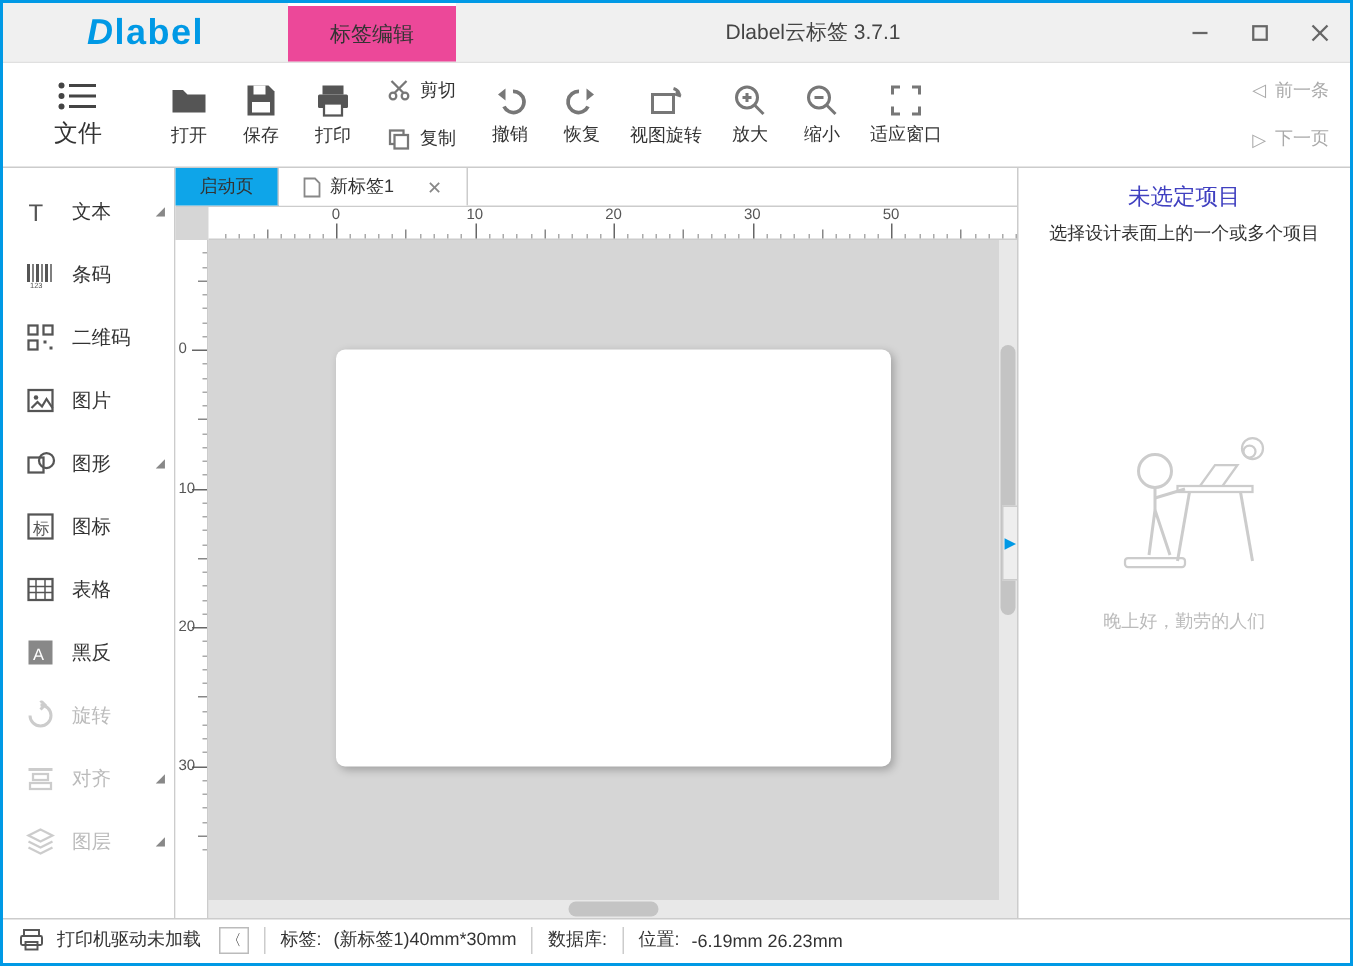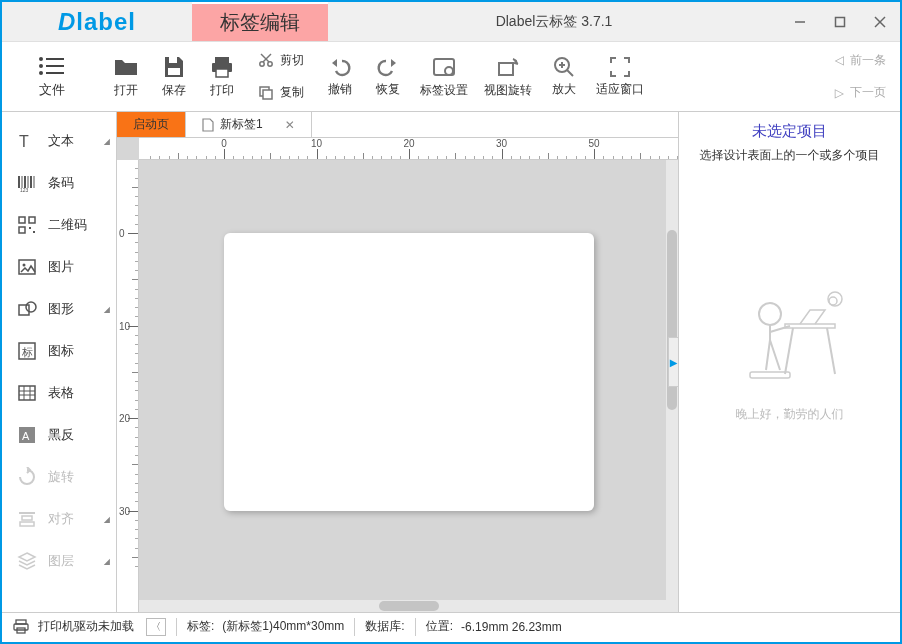--- a/index.html
+++ b/index.html
@@ -1,46 +1,46 @@
 <!DOCTYPE html>
 <html><head>
 <meta charset="utf-8">
 <style>
 * { box-sizing: border-box; margin: 0; padding: 0; font-family: "Microsoft YaHei", "Segoe UI", sans-serif; }
 body { width: 902px; height: 644px; overflow: hidden; background: #fff; border: 2px solid #0099e5; position: relative; }
 .titlebar { height: 40px; display: flex; align-items: stretch; border-bottom: 1px solid #e0e0e0; background: #f0f0f0; }
 .logo { width: 190px; display: flex; align-items: center; justify-content: center; font-size: 24px; font-weight: bold; color: #0099e5; background: #f0f0f0; letter-spacing: 1px; }
 .logo .d1 { font-style: italic; }
-.tabhdr { background: #fca5a5; padding: 0 28px; display: flex; align-items: center; font-size: 20px; color: #333; border-top: 2px solid #fff; }
+.tabhdr { background: #ec4899; padding: 0 28px; display: flex; align-items: center; font-size: 14px; color: #333; border-top: 2px solid #fff; }
 .titletext { flex: 1; display: flex; align-items: center; justify-content: center; font-size: 14px; color: #444; background: #f0f0f0; }
 .winbtns { display: flex; align-items: center; background: #f0f0f0; }
 .winbtn { width: 40px; height: 40px; display: flex; align-items: center; justify-content: center; color: #666; font-size: 14px; cursor: pointer; }
 .winbtn svg { width: 12px; height: 12px; }
 .toolbar { height: 70px; display: flex; align-items: stretch; border-bottom: 1px solid #ccc; background: #fff; }
 .filebtn { width: 100px; display: flex; flex-direction: column; align-items: center; justify-content: center; gap: 4px; }
 .filebtn .icon { color: #333; }
-.filebtn .lbl { font-size: 13px; color: #333; }
+.filebtn .lbl { font-size: 16px; color: #333; }
 .tgroup { display: flex; flex-direction:column; justify-content: space-around; padding: 2px 4px; }
 .tcol { display: flex; flex-direction: column; align-items: center; justify-content: center; padding: 2px 8px; gap: 2px; min-width: 48px; }
 .tcol .icon, .trow .icon { color: #555; }
 .tcol .lbl { font-size: 12px; color: #333; white-space: nowrap; }
 .trow { display: flex; align-items: center; gap: 6px; padding: 0 8px; height: 30px; font-size: 12px; color: #333; }
 .spacer { flex: 1; }
 .pager { display:flex; flex-direction:column; justify-content:space-around; padding:2px 6px; }
 .pager .trow { color:#aaa; }
 .main { display: flex; height: 500px; }
 .sidetools { width: 115px; border-right: 1px solid #ccc; background: #fff; display: flex; flex-direction: column; padding-top: 8px; overflow:hidden; }
 .sitem { display: flex; align-items: center; gap: 10px; padding: 10px 14px; font-size: 13px; color: #333; cursor: pointer; position: relative; }
 .sitem.disabled { color: #bbb; }
 .sitem .icon { width: 22px; height: 22px; display: flex; align-items: center; justify-content: center; color: #555; }
 .sitem.disabled .icon { color: #ccc; }
 .sitem .chev { position: absolute; right: 6px; top: 50%; transform: translateY(-50%); font-size: 8px; color: #888; }
 .canvaswrap { flex: 1; display: flex; flex-direction: column; background: #d6d6d6; position:relative; }
 .doctabs { height: 26px; display: flex; align-items: stretch; background: #fff; border-bottom: 1px solid #ccc; }
-.doctab { display: flex; align-items: center; gap: 6px; padding: 0 16px; font-size: 12px; color: #333; border-right: 1px solid #ccc; background: #f97316; cursor: pointer; }
+.doctab { display: flex; align-items: center; gap: 6px; padding: 0 16px; font-size: 12px; color: #333; border-right: 1px solid #ccc; background: #0ea5e9; cursor: pointer; }
 .doctab.active { background: #fff; }
 .doctab .close { margin-left: 16px; color: #888; font-size: 12px; }
 .ruler-h { height: 22px; background: #fff; margin-left: 22px; position: relative; font-size: 10px; color: #555; border-bottom:1px solid #ccc;}
 .ruler-h .tick { position: absolute; top: 0; text-align:center; transform:translateX(-50%); }
 .ruler-h .bigline { position:absolute; bottom:0; width:1px; height:10px; background:#666; }
 .ruler-h .midline { position:absolute; bottom:0; width:1px; height:6px; background:#888; }
 .ruler-h .smallline { position:absolute; bottom:0; width:1px; height:3px; background:#aaa; }
 .canvasrow { flex: 1; display: flex; position:relative; }
 .ruler-v { width: 22px; background: #fff; position: relative; font-size: 10px; color: #555; border-right:1px solid #ccc; }
 .ruler-v .tick { position: absolute; left: 2px; transform: translateY(-50%); writing-mode: horizontal-tb; }
@@ -179,47 +179,48 @@
           <path d="M10 6a7 7 0 1 0 6 10" fill="none" stroke="#777" stroke-width="2.5"></path>
           <path d="M20 8l-5-4v8z" fill="#777"></path>
         </svg>
       </span>
     <span class="lbl">恢复</span>
   </div>
 
   <div class="tcol">
     <span class="icon">
         <svg width="26" height="26" viewBox="0 0 26 26">
-          <rect x="3" y="5" width="20" height="16" rx="2" fill="none" stroke="#777" stroke-width="2"></rect>
-          <circle cx="18" cy="17" r="4" fill="none" stroke="#777" stroke-width="2"></circle>
-        </svg>
-      </span>
-    <span class="lbl">标签设置</span>
-  </div>
-  <div class="tcol">
-    <span class="icon">
-        <svg width="26" height="26" viewBox="0 0 26 26">
           <rect x="4" y="9" width="14" height="12" fill="none" stroke="#777" stroke-width="2"></rect>
           <path d="M18 5a6 6 0 0 1 4 4" fill="none" stroke="#777" stroke-width="2"></path>
           <path d="M23 10l-3-1 1-3" fill="none" stroke="#777" stroke-width="2"></path>
         </svg>
       </span>
     <span class="lbl">视图旋转</span>
   </div>
 
   <div class="tcol">
     <span class="icon">
         <svg width="24" height="24" viewBox="0 0 24 24">
           <circle cx="10" cy="10" r="7" fill="none" stroke="#777" stroke-width="2"></circle>
           <line x1="15" y1="15" x2="21" y2="21" stroke="#777" stroke-width="2"></line>
           <line x1="7" y1="10" x2="13" y2="10" stroke="#777" stroke-width="2"></line>
           <line x1="10" y1="7" x2="10" y2="13" stroke="#777" stroke-width="2"></line>
         </svg>
       </span>
     <span class="lbl">放大</span>
+  </div>
+  <div class="tcol">
+    <span class="icon">
+        <svg width="24" height="24" viewBox="0 0 24 24">
+          <circle cx="10" cy="10" r="7" fill="none" stroke="#777" stroke-width="2"></circle>
+          <line x1="15" y1="15" x2="21" y2="21" stroke="#777" stroke-width="2"></line>
+          <line x1="7" y1="10" x2="13" y2="10" stroke="#777" stroke-width="2"></line>
+        </svg>
+      </span>
+    <span class="lbl">缩小</span>
   </div>
   <div class="tcol">
     <span class="icon">
         <svg width="24" height="24" viewBox="0 0 24 24">
           <path d="M3 8V3h5M21 8V3h-5M3 16v5h5M21 16v5h-5" fill="none" stroke="#777" stroke-width="2"></path>
         </svg>
       </span>
     <span class="lbl">适应窗口</span>
   </div>
 

